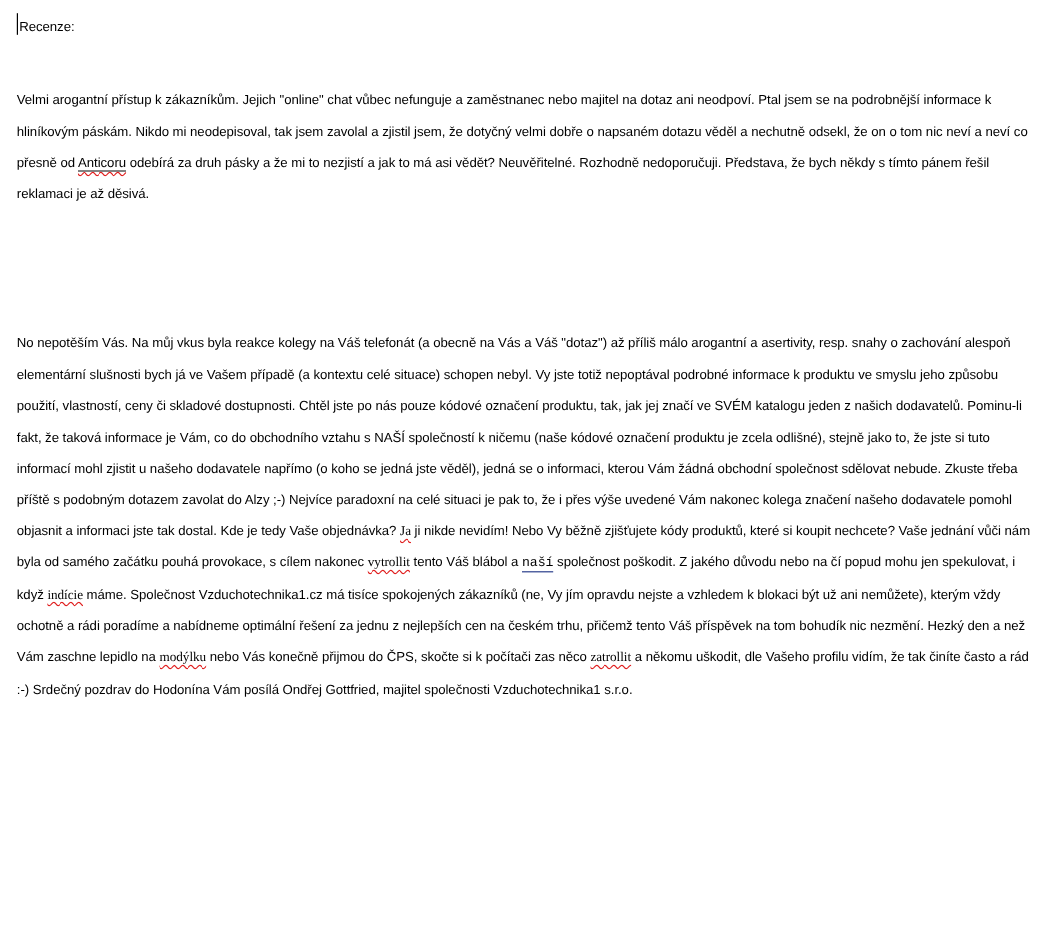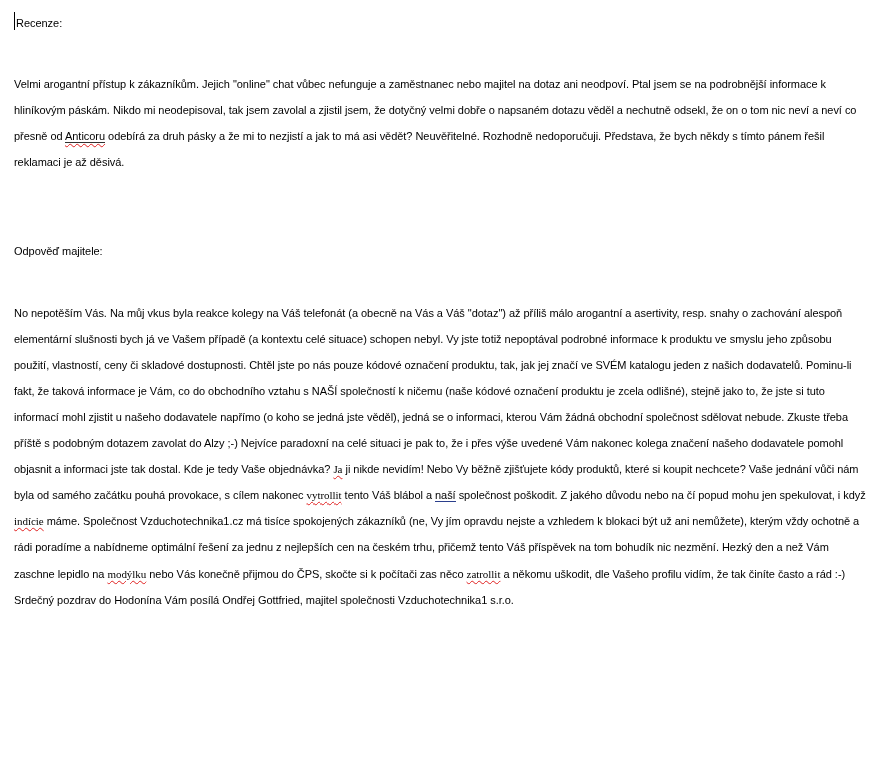--- a/index.html
+++ b/index.html
@@ -53,20 +53,21 @@
     text-decoration-style: wavy;
     text-decoration-color: #e02020;
     text-decoration-thickness: 1px;
     text-underline-offset: 2px;
     font-family: Liberation Serif, serif;
   }
   
   .gr {
     border-bottom: 1.5px solid #2b3f8c;
     padding-bottom: 0px;
+    font-family: Liberation Mono, monospace;
   }
   
   .sp-gr {
     text-decoration: underline;
     text-decoration-style: wavy;
     text-decoration-color: #e02020;
     text-decoration-thickness: 1px;
     text-underline-offset: 3px;
     border-bottom: 1.5px solid #303030;
   }
@@ -77,19 +78,18 @@
 <div id="doc">
 
   <p class="para label-para"><span class="caret"></span><span>Recenze:</span></p>
 
   <div class="gap-lg"></div>
 
   <p class="para"><span>Velmi arogantní přístup k zákazníkům. Jejich "online" chat vůbec nefunguje a zaměstnanec nebo majitel na dotaz ani neodpoví. Ptal jsem se na podrobnější informace k hliníkovým páskám. Nikdo mi neodepisoval, tak jsem zavolal a zjistil jsem, že dotyčný velmi dobře o napsaném dotazu věděl a nechutně odsekl, že on o tom nic neví a neví co přesně od </span><span class="sp-gr">Anticoru</span><span> odebírá za druh pásky a že mi to nezjistí a jak to má asi vědět? Neuvěřitelné. Rozhodně nedoporučuji. Představa, že bych někdy s tímto pánem řešil reklamaci je až děsivá.</span></p>
 
   <div class="gap-xl"></div>
 
-  <p class="para label-para"><span>Odpověď majitele:</span></p>
 
   <div class="gap-lg"></div>
 
   <p class="para"><span>No nepotěším Vás. Na můj vkus byla reakce kolegy na Váš telefonát (a obecně na Vás a Váš "dotaz") až příliš málo arogantní a asertivity, resp. snahy o zachování alespoň elementární slušnosti bych já ve Vašem případě (a kontextu celé situace) schopen nebyl. Vy jste totiž nepoptával podrobné informace k produktu ve smyslu jeho způsobu použití, vlastností, ceny či skladové dostupnosti. Chtěl jste po nás pouze kódové označení produktu, tak, jak jej značí ve SVÉM katalogu jeden z našich dodavatelů. Pominu-li fakt, že taková informace je Vám, co do obchodního vztahu s NAŠÍ společností k ničemu (naše kódové označení produktu je zcela odlišné), stejně jako to, že jste si tuto informací mohl zjistit u našeho dodavatele napřímo (o koho se jedná jste věděl), jedná se o informaci, kterou Vám žádná obchodní společnost sdělovat nebude. Zkuste třeba příště s podobným dotazem zavolat do Alzy ;-) Nejvíce paradoxní na celé situaci je pak to, že i přes výše uvedené Vám nakonec kolega značení našeho dodavatele pomohl objasnit a informaci jste tak dostal. Kde je tedy Vaše objednávka? </span><span class="sp">Ja</span><span> ji nikde nevidím! Nebo Vy běžně zjišťujete kódy produktů, které si koupit nechcete? Vaše jednání vůči nám byla od samého začátku pouhá provokace, s cílem nakonec </span><span class="sp">vytrollit</span><span> tento Váš blábol a </span><span class="gr">naší</span><span> společnost poškodit. Z jakého důvodu nebo na čí popud mohu jen spekulovat, i když </span><span class="sp">indície</span><span> máme. Společnost Vzduchotechnika1.cz má tisíce spokojených zákazníků (ne, Vy jím opravdu nejste a vzhledem k blokaci být už ani nemůžete), kterým vždy ochotně a rádi poradíme a nabídneme optimální řešení za jednu z nejlepších cen na českém trhu, přičemž tento Váš příspěvek na tom bohudík nic nezmění. Hezký den a než Vám zaschne lepidlo na </span><span class="sp">modýlku</span><span> nebo Vás konečně přijmou do ČPS, skočte si k počítači zas něco </span><span class="sp">zatrollit</span><span> a někomu uškodit, dle Vašeho profilu vidím, že tak činíte často a rád :-) Srdečný pozdrav do Hodonína Vám posílá Ondřej Gottfried, majitel společnosti Vzduchotechnika1 s.r.o.</span></p>
 
 </div>
 
 </body></html>

